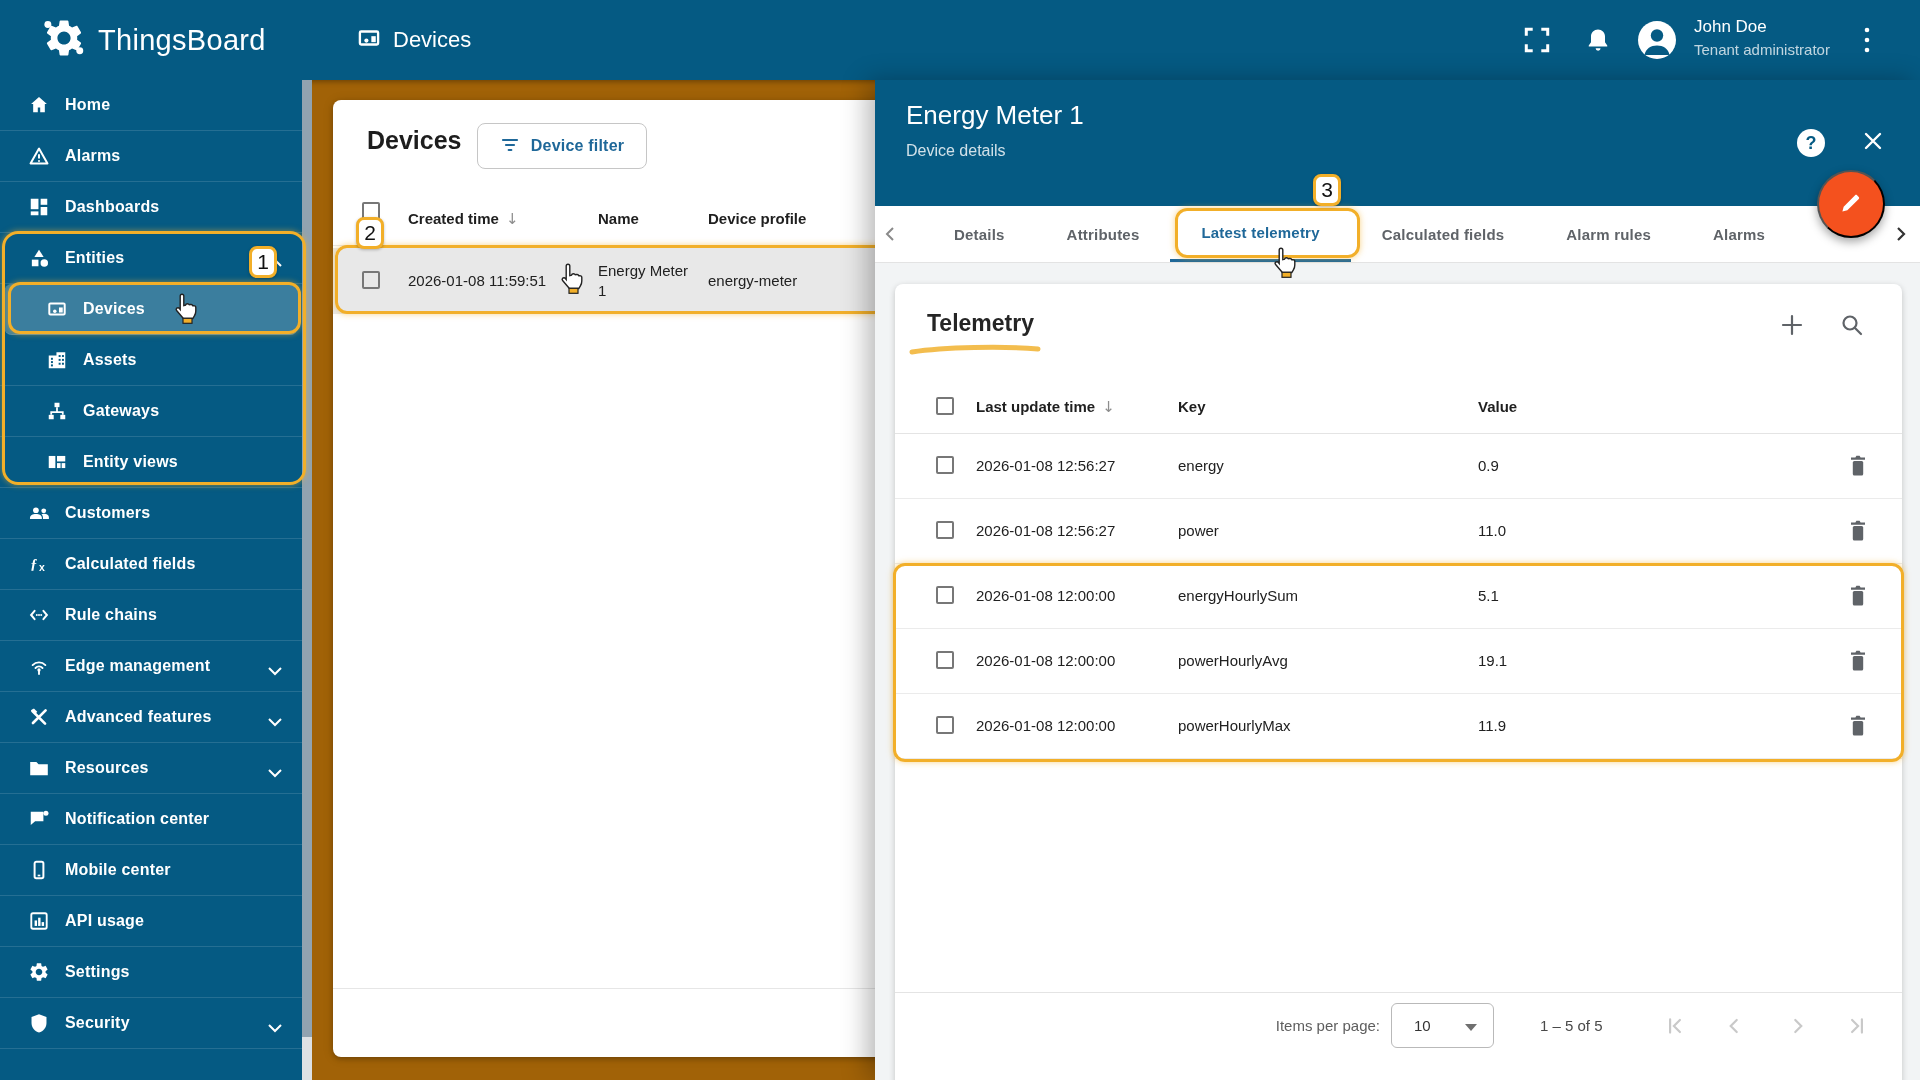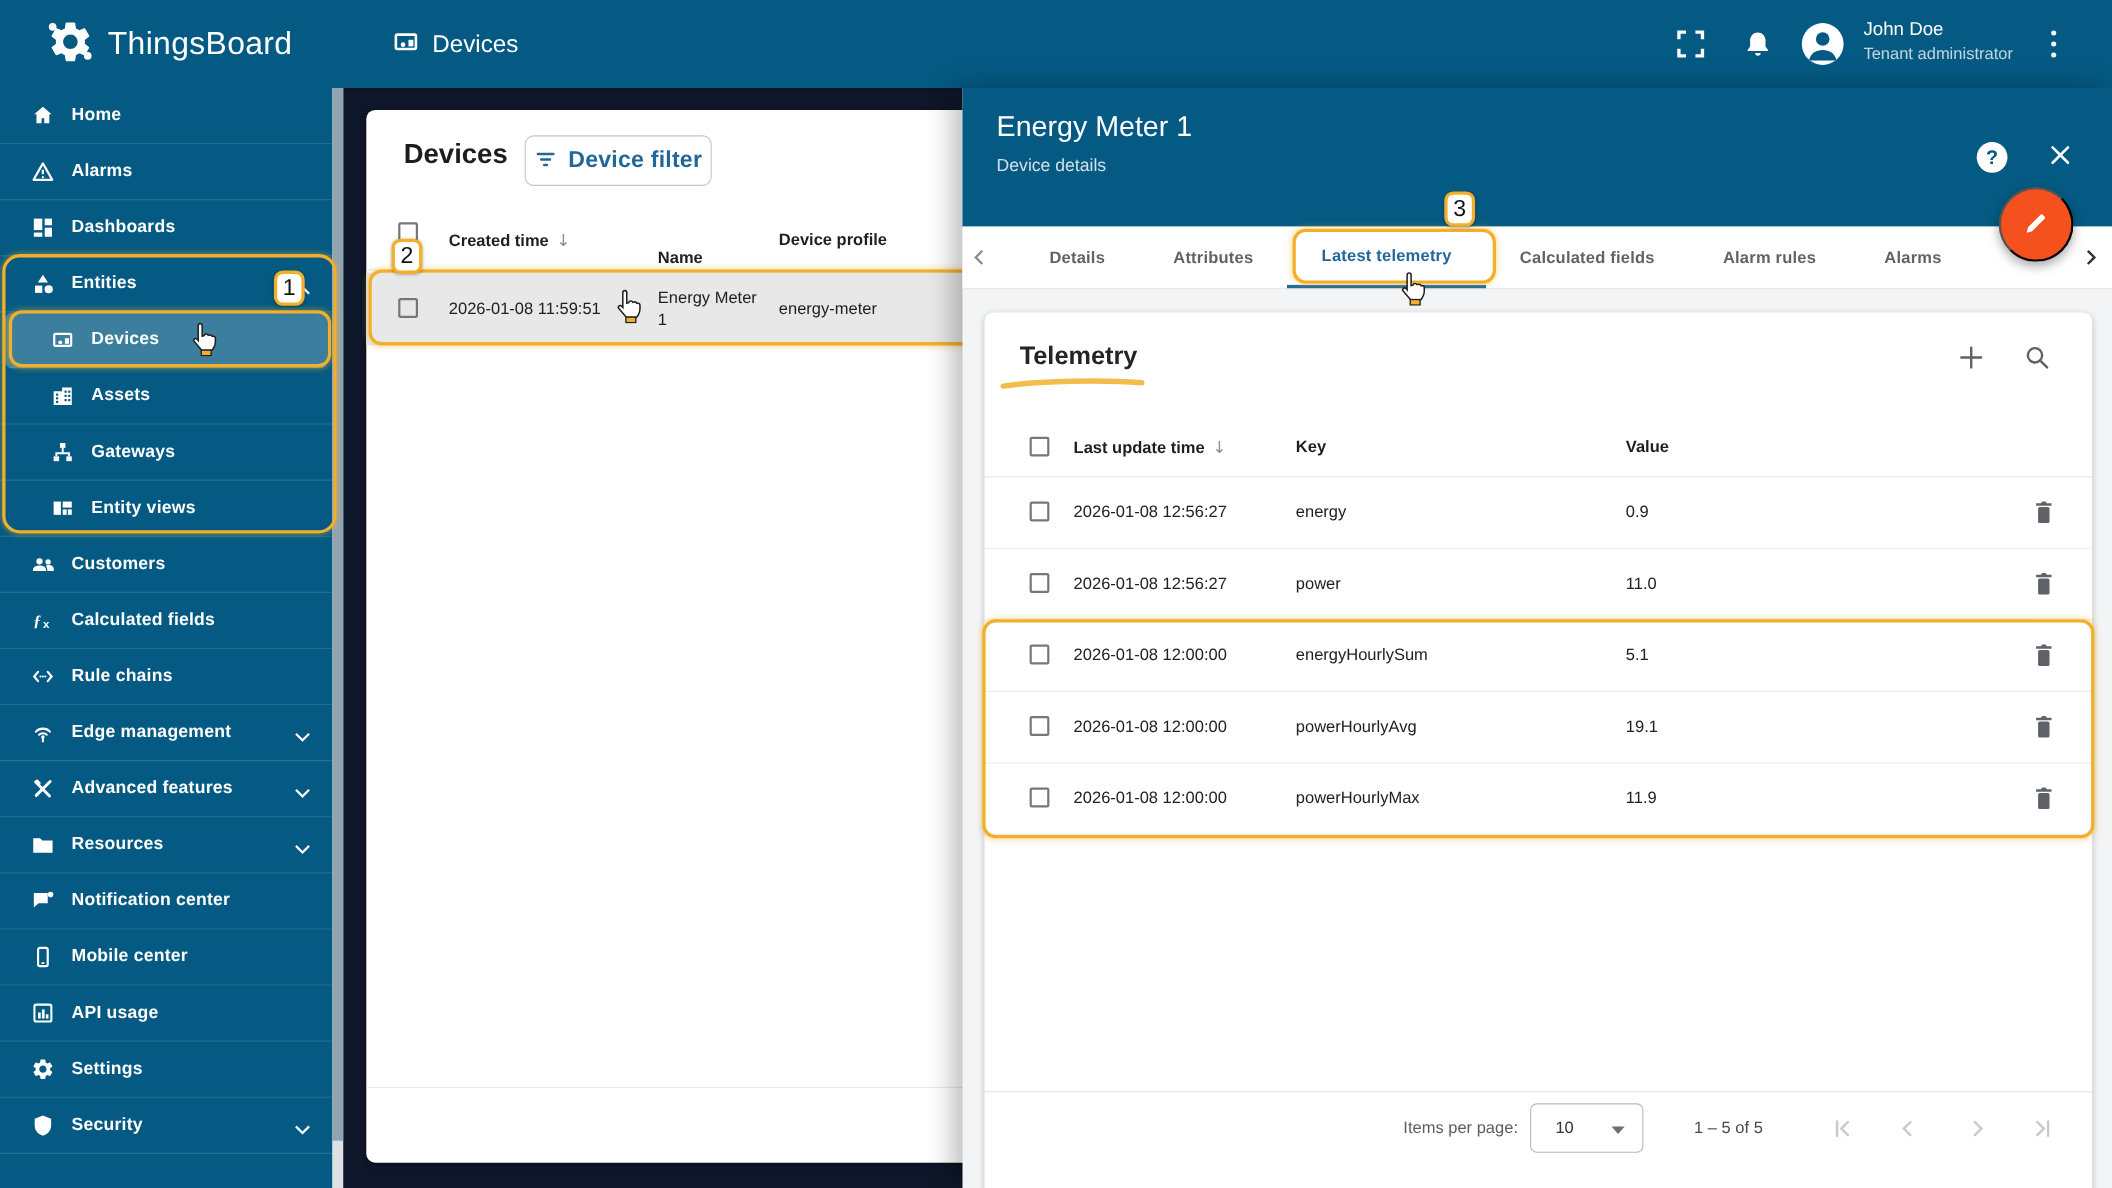--- a/index.html
+++ b/index.html
@@ -1,17 +1,17 @@
 <!DOCTYPE html>
 <html><head>
 <meta charset="utf-8">
 <style>
   * { margin:0; padding:0; box-sizing:border-box; }
   body { background:#555; font-family:"Liberation Sans", sans-serif; }
-  .app { position:relative; width:1920px; height:1080px; background:#0f172a; overflow:hidden;text-decoration:underline; }
+  .app { position:relative; width:1920px; height:1080px; background:#a16207; overflow:hidden;text-decoration:underline; }
 
   
   .topbar { position:absolute; top:0; left:0; width:1920px; height:80px; background:#055a83;
             color:#fff; z-index:3; box-shadow:0 2px 5px rgba(0,0,0,.3); }
   .logo { position:absolute; left:42px; top:0; height:80px; display:flex; align-items:center; gap:12px; }
   .logo-text { font-size:29px; letter-spacing:.3px; }
   .crumb { position:absolute; left:356px; top:0; height:80px; display:flex; align-items:center; gap:11px; }
   .crumb-text { font-size:22px; font-weight:500; }
   .tb-ic { position:absolute; top:0; height:80px; display:flex; align-items:center; cursor:pointer; }
   .fs { left:1522px; } .bell { left:1584px; } .kebab { left:1862px; }
@@ -34,25 +34,25 @@
   .chev { position:absolute; right:20px; top:21px; }
   .chev.up { transform:rotate(180deg); }
 
   
   .dev-card { position:absolute; left:333px; top:100px; width:1587px; height:957px; background:#fff;
               border-radius:8px; box-shadow:0 2px 5px rgba(0,0,0,.22), 0 1px 12px rgba(0,0,0,.12); z-index:2; }
   .dev-title { position:absolute; left:34px; top:26px; font-size:25px; color:#1d1d1d; }
   .filter-btn { position:absolute; left:144px; top:23px; width:170px; height:46px; border:1px solid #c6c6c6;
                 border-radius:8px; display:flex; align-items:center; justify-content:center; gap:11px;
                 background:#fff; cursor:pointer; }
-  .filter-btn .fl { font-size:21px; font-weight:700; color:#1f6899; letter-spacing:.2px; }
+  .filter-btn .fl { font-size:16px; font-weight:700; color:#1f6899; letter-spacing:.2px; }
   .dt-head { position:absolute; left:0; top:94px; width:100%; height:52px; border-bottom:1px solid #e8e8e8; }
   .dt-head .cb { position:absolute; left:29px; top:8px; }
   .h-created { position:absolute; left:75px; top:16px; font-size:15px; font-weight:700; color:#1f1f1f; }
-  .h-name    { position:absolute; left:265px; top:32px; font-size:15px; font-weight:700; color:#1f1f1f; }
+  .h-name    { position:absolute; left:265px; top:16px; font-size:15px; font-weight:700; color:#1f1f1f; }
   .h-profile { position:absolute; left:375px; top:16px; font-size:15px; font-weight:700; color:#1f1f1f; }
   .sort-arrow { font-family:"DejaVu Sans", sans-serif; color:#8d8d8d; font-size:15px; margin-left:7px; font-weight:400; }
   .dt-row { position:absolute; left:0; top:148px; width:100%; height:66px; background:#e8e8e8; cursor:pointer; }
   .dt-row .cb { position:absolute; left:29px; top:23px; }
   .c-created { position:absolute; left:75px; top:24px; font-size:15px; color:#212121; }
   .c-name    { position:absolute; left:265px; top:13px; width:100px; font-size:15px; color:#212121; line-height:20px; }
   .c-profile { position:absolute; left:375px; top:24px; font-size:15px; color:#212121; }
   .dev-bottom-line { position:absolute; left:0; top:888px; width:100%; border-top:1px solid #e6e6e6; }
   .cb { width:18px; height:18px; border:2px solid #777; border-radius:2px; background:transparent; cursor:pointer; }
 

